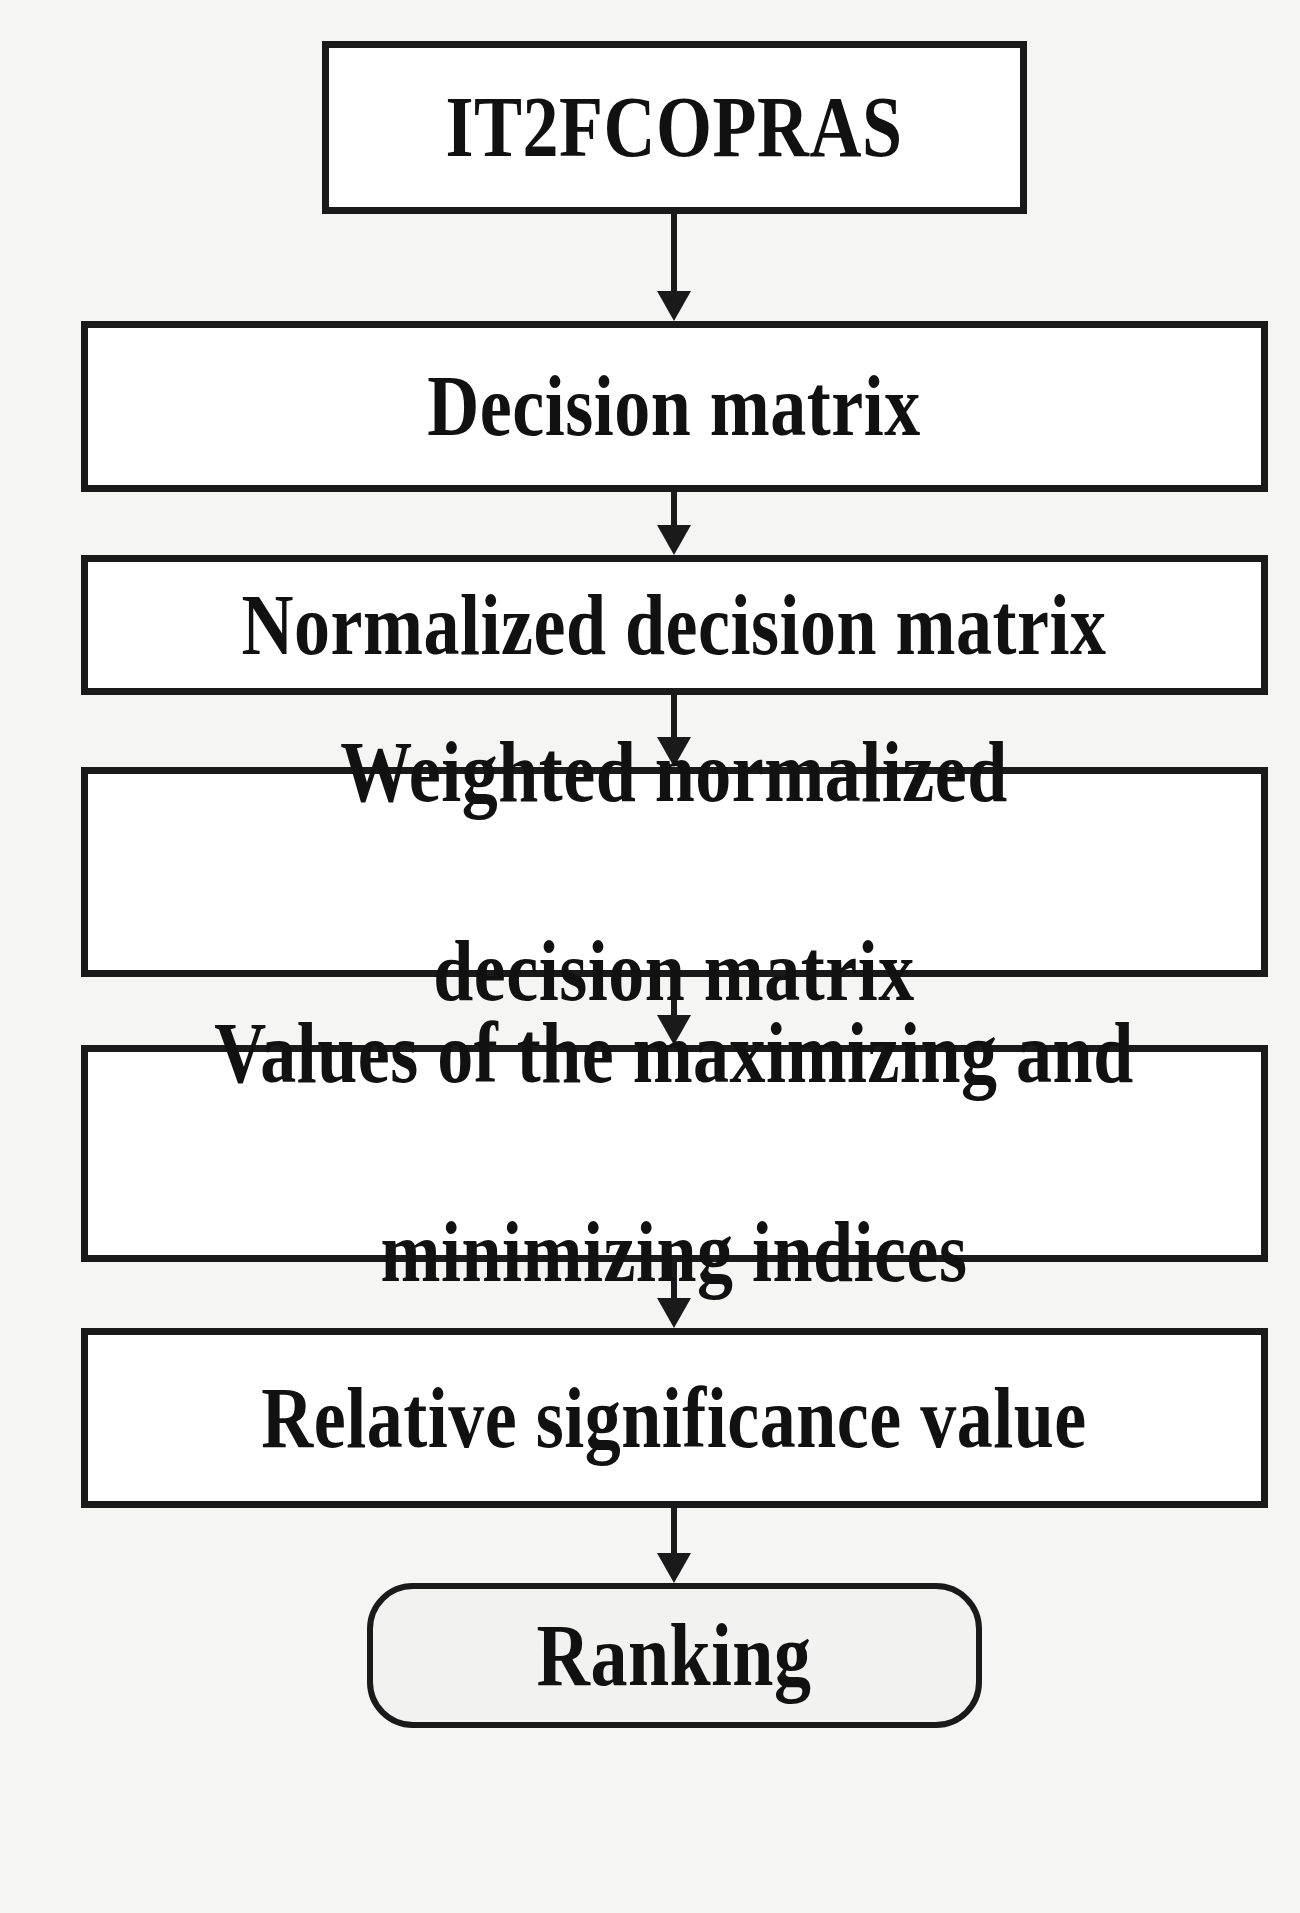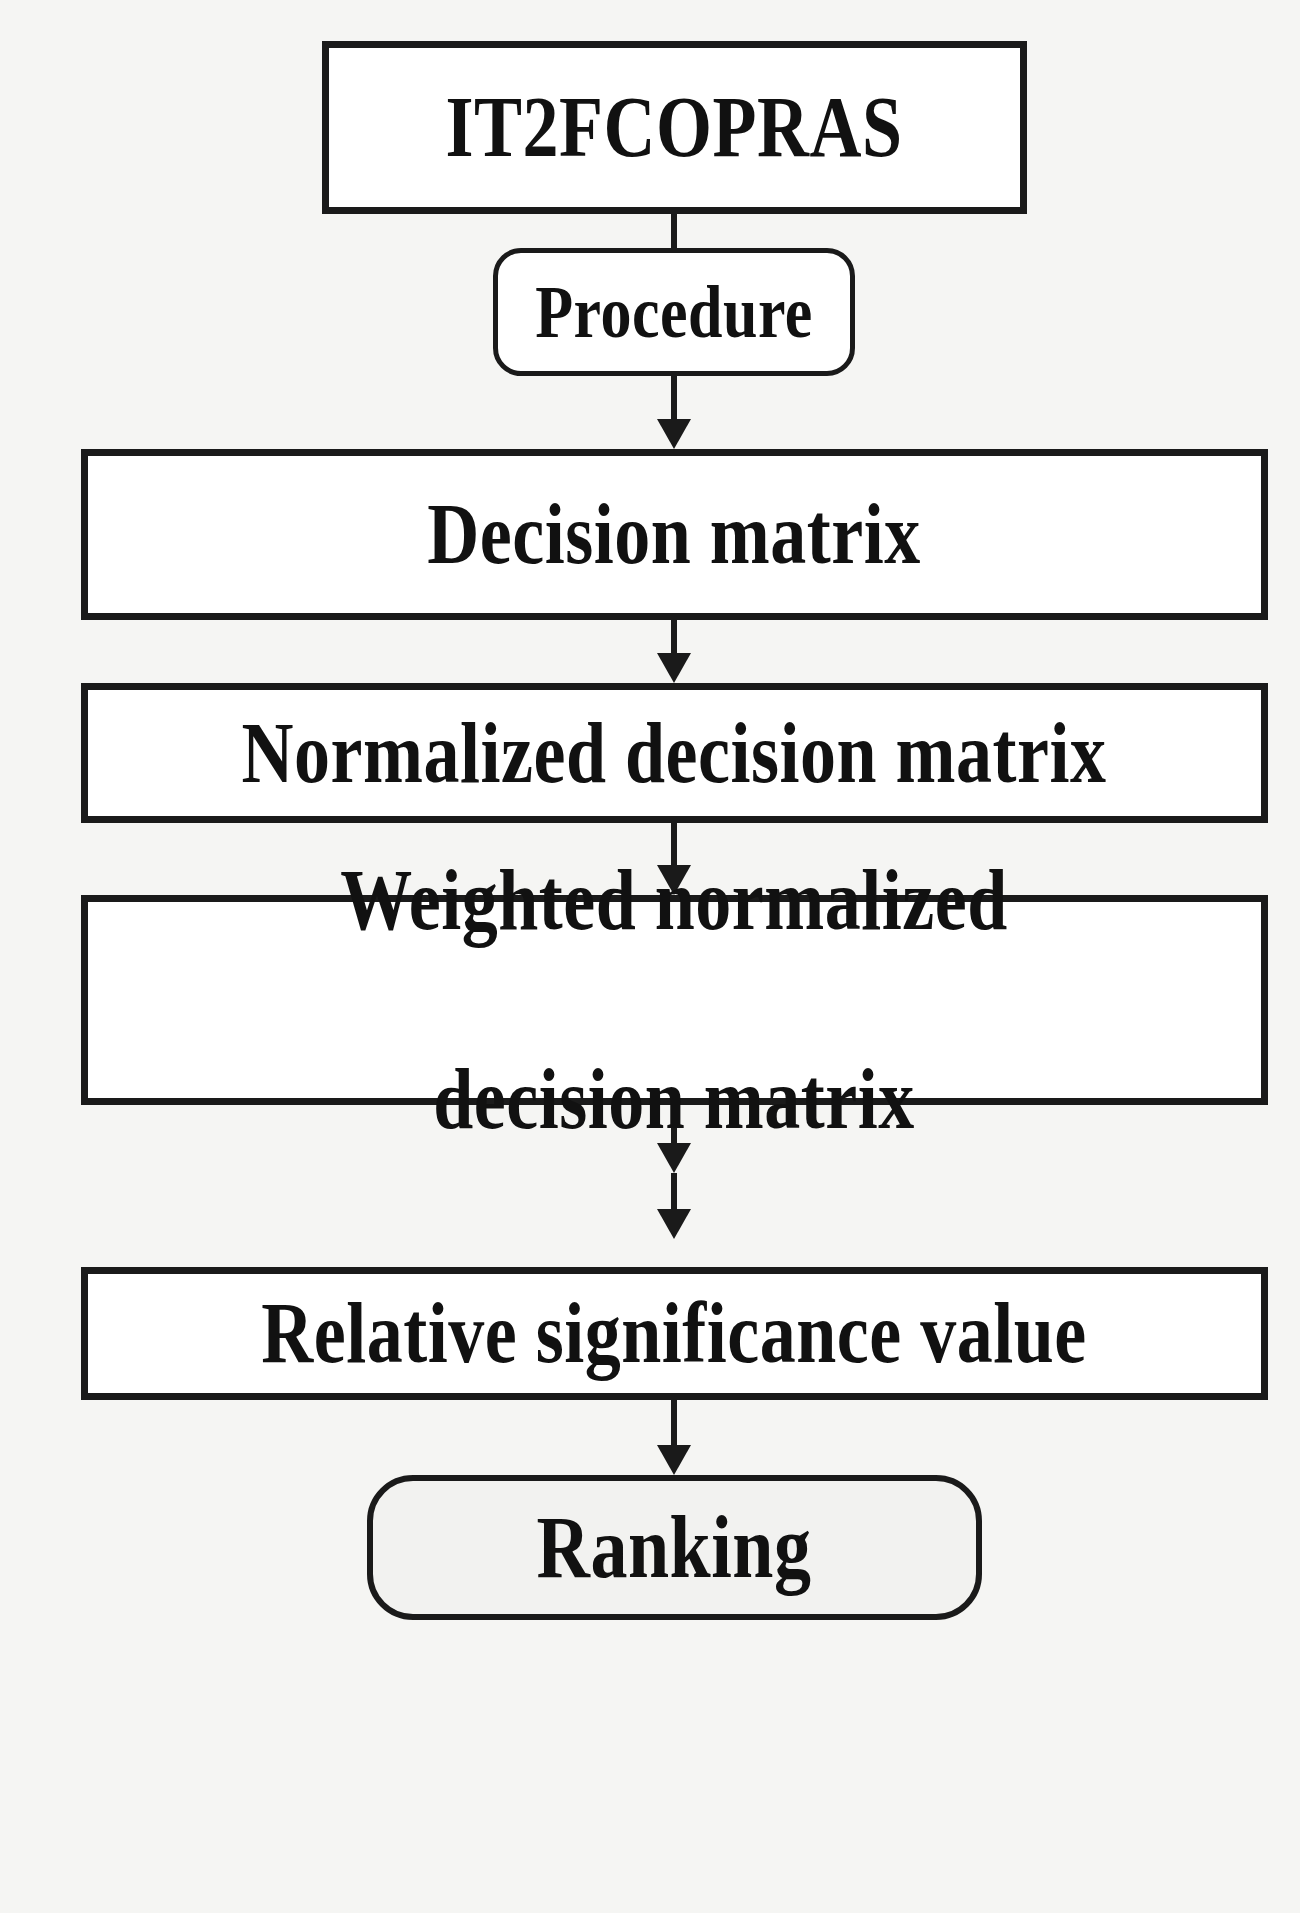--- a/index.html
+++ b/index.html
@@ -37,21 +37,21 @@
   .node-top    { width: 705px;  height: 173px; margin-top: 41px; }
   .node-top .lbl { font-size: 72px; }
   .node-rounded-sm { width: 362px; height: 128px; border-width: 5px; border-radius: 28px; }
   .node-rounded-sm .lbl { font-size: 62px; }
   .node-wide   { width: 1187px; }
   .node-wide .lbl { font-size: 72px; line-height: 1.15; }
   .h171 { height: 171px; }
   .h167 { height: 140px; }
   .h210 { height: 210px; justify-content: center; }
   .h217 { height: 217px; }
-  .h170 { height: 133px; margin-top: 28px; }
+  .h170 { height: 180px; }
   .node-rounded-end {
     width: 615px; height: 145px;
     border-width: 6px; border-radius: 46px;
     background: #f2f2f0;
   }
   .node-rounded-end .lbl { font-size: 74px; }
   .connector {
     flex: none;
     display: flex;
     flex-direction: column;
@@ -73,23 +73,20 @@
 <div class="canvas">
 
   <div class="node node-top">
     <span class="lbl">IT2FCOPRAS</span>
   </div>
 
   <div class="connector">
     <div class="shaft" style="height:34px"></div>
   </div>
 
-  <div class="node node-rounded-sm">
-    <span class="lbl">Procedure</span>
-  </div>
 
   <div class="connector">
     <div class="shaft" style="height:44px"></div>
     <div class="head"></div>
   </div>
 
   <div class="node node-wide h171">
     <span class="lbl">Decision matrix</span>
   </div>
 
@@ -110,20 +107,24 @@
   <div class="node node-wide h210">
     <span class="lbl"><span>Weighted normalized</span><br>
     <span>decision matrix</span></span>
   </div>
 
   <div class="connector">
     <div class="shaft" style="height:39px"></div>
     <div class="head"></div>
   </div>
 
+  <div class="node node-wide h217">
+    <span class="lbl"><span>Values of the maximizing and</span><br>
+    <span>minimizing indices</span></span>
+  </div>
 
   <div class="connector">
     <div class="shaft" style="height:37px"></div>
     <div class="head"></div>
   </div>
 
   <div class="node node-wide h170">
     <span class="lbl">Relative significance value</span>
   </div>
 

